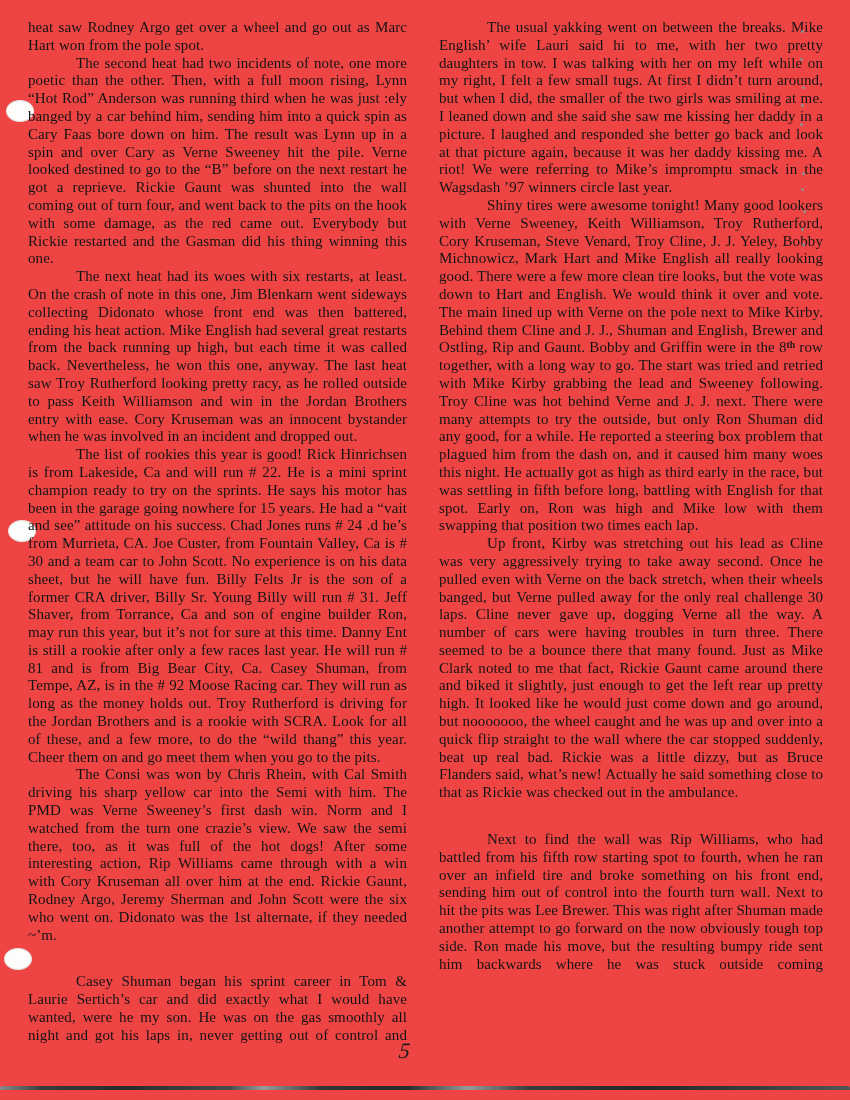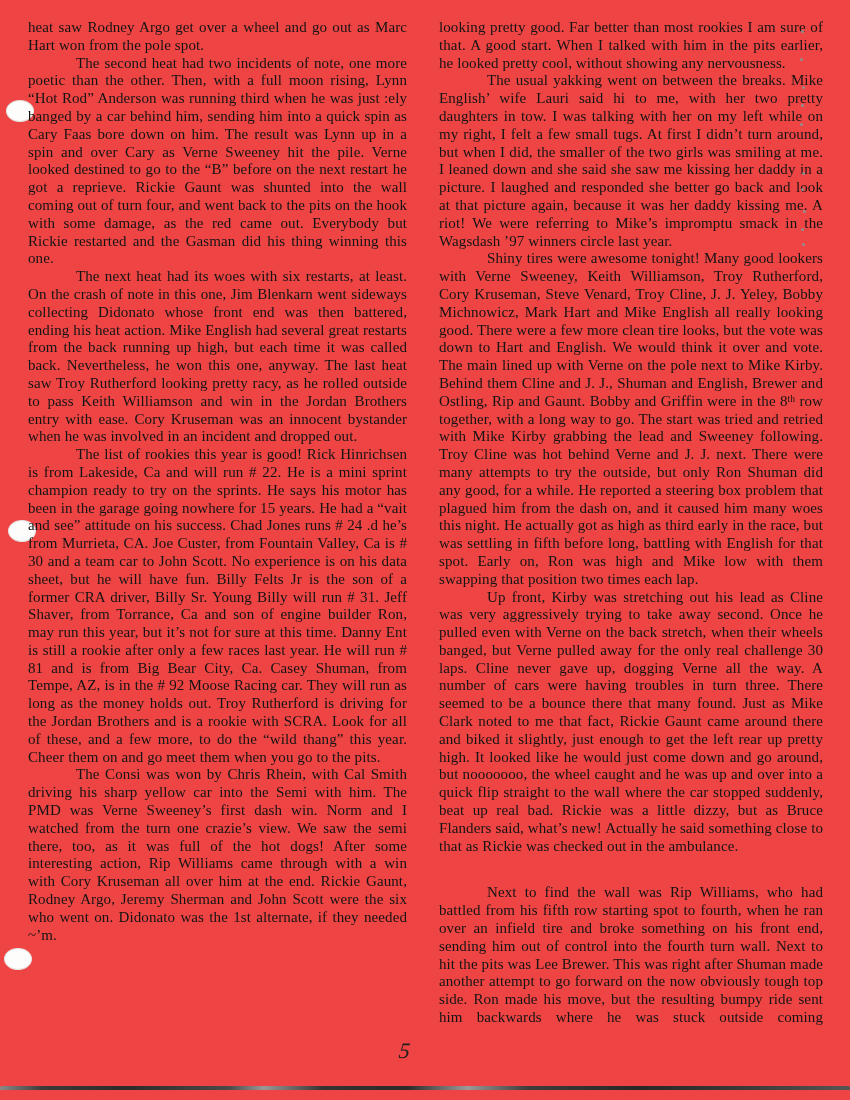--- a/index.html
+++ b/index.html
@@ -23,21 +23,21 @@
     font-size: 15px;
     line-height: 17.8px;
     text-align: justify;
     letter-spacing: 0.1px;
   }
   .col-left  { left: 28px;  width: 379px; }
   .col-right { left: 439px; width: 384px; }
   p.para { margin: 0; padding: 0; }
   p.indent { text-indent: 48px; }
   p.runover { text-align-last: justify; margin-top: 29px; }
-  sup { font-size: 9.5px; line-height: 0; vertical-align: 4px; }
+  sup { font-size: 9.5px; line-height: 0; vertical-align: 4px; font-weight: bold; }
   .page-number {
     position: absolute;
     left: 399px; top: 1038px;
     font-size: 22px;
     font-style: italic;
     color: #1c1c1c;
     transform: skewX(-6deg);
   }
   .bottom-scan-line {
     position: absolute;
@@ -71,23 +71,23 @@
   <div class="smudge" style="left: 6px; top: 100px;"></div>
   <div class="smudge" style="left: 8px; top: 520px;"></div>
   <div class="smudge" style="left: 4px; top: 948px;"></div>
 
   <div class="col col-left">
       <p class="para">heat saw Rodney Argo get over a wheel and go out as Marc Hart won from the pole spot.</p>
       <p class="para indent">The second heat had two incidents of note, one more poetic than the other. Then, with a full moon rising, Lynn “Hot Rod” Anderson was running third when he was just :ely banged by a car behind him, sending him into a quick spin as Cary Faas bore down on him. The result was Lynn up in a spin and over Cary as Verne Sweeney hit the pile. Verne looked destined to go to the “B” before on the next restart he got a reprieve. Rickie Gaunt was shunted into the wall coming out of turn four, and went back to the pits on the hook with some damage, as the red came out. Everybody but Rickie restarted and the Gasman did his thing winning this one.</p>
       <p class="para indent">The next heat had its woes with six restarts, at least. On the crash of note in this one, Jim Blenkarn went sideways collecting Didonato whose front end was then battered, ending his heat action. Mike English had several great restarts from the back running up high, but each time it was called back. Nevertheless, he won this one, anyway. The last heat saw Troy Rutherford looking pretty racy, as he rolled outside to pass Keith Williamson and win in the Jordan Brothers entry with ease. Cory Kruseman was an innocent bystander when he was involved in an incident and dropped out.</p>
       <p class="para indent">The list of rookies this year is good! Rick Hinrichsen is from Lakeside, Ca and will run # 22. He is a mini sprint champion ready to try on the sprints. He says his motor has been in the garage going nowhere for 15 years. He had a “vait and see” attitude on his success. Chad Jones runs # 24 .d he’s from Murrieta, CA. Joe Custer, from Fountain Valley, Ca is # 30 and a team car to John Scott. No experience is on his data sheet, but he will have fun. Billy Felts Jr is the son of a former CRA driver, Billy Sr. Young Billy will run # 31. Jeff Shaver, from Torrance, Ca and son of engine builder Ron, may run this year, but it’s not for sure at this time. Danny Ent is still a rookie after only a few races last year. He will run # 81 and is from Big Bear City, Ca. Casey Shuman, from Tempe, AZ, is in the # 92 Moose Racing car. They will run as long as the money holds out. Troy Rutherford is driving for the Jordan Brothers and is a rookie with SCRA. Look for all of these, and a few more, to do the “wild thang” this year. Cheer them on and go meet them when you go to the pits.</p>
       <p class="para indent">The Consi was won by Chris Rhein, with Cal Smith driving his sharp yellow car into the Semi with him. The PMD was Verne Sweeney’s first dash win. Norm and I watched from the turn one crazie’s view. We saw the semi there, too, as it was full of the hot dogs! After some interesting action, Rip Williams came through with a win with Cory Kruseman all over him at the end. Rickie Gaunt, Rodney Argo, Jeremy Sherman and John Scott were the six who went on. Didonato was the 1st alternate, if they needed ~’m.</p>
+      <p class="para indent runover">Casey Shuman began his sprint career in Tom &amp; Laurie Sertich’s car and did exactly what I would have wanted, were he my son. He was on the gas smoothly all night and got his laps in, never getting out of control and</p>
     </div>
   <div class="col col-right">
-      <p class="para">looking pretty good. Far better than most rookies I am sure of that.  A good start. When I talked with him in the pits earlier, he looked pretty cool, without showing any nervousness.</p>
       <p class="para indent">The usual yakking went on between the breaks. Mike English’ wife Lauri said hi to me, with her two pretty daughters in tow. I was talking with her on my left while on my right, I felt a few small tugs. At first I didn’t turn around, but when I did, the smaller of the two girls was smiling at me. I leaned down and she said she saw me kissing her daddy in a picture. I laughed and responded she better go back and look at that picture again, because it was her daddy kissing me. A riot! We were referring to Mike’s impromptu smack in the Wagsdash ’97 winners circle last year.</p>
       <p class="para indent">Shiny tires were awesome tonight! Many good lookers with Verne Sweeney, Keith Williamson, Troy Rutherford, Cory Kruseman, Steve Venard, Troy Cline, J. J. Yeley, Bobby Michnowicz, Mark Hart and Mike English all really looking good. There were a few more clean tire looks, but the vote was down to Hart and English. We would think it over and vote. The main lined up with Verne on the pole next to Mike Kirby. Behind them Cline and J. J., Shuman and English, Brewer and Ostling, Rip and Gaunt. Bobby and Griffin were in the 8<sup>th</sup> row together, with a long way to go. The start was tried and retried with Mike Kirby grabbing the lead and Sweeney following. Troy Cline was hot behind Verne and J. J. next. There were many attempts to try the outside, but only Ron Shuman did any good, for a while. He reported a steering box problem that plagued him from the dash on, and it caused him many woes this night. He actually got as high as third early in the race, but was settling in fifth before long, battling with English for that spot. Early on, Ron was high and Mike low with them swapping that position two times each lap.</p>
       <p class="para indent">Up front, Kirby was stretching out his lead as Cline was very aggressively trying to take away second. Once he pulled even with Verne on the back stretch, when their wheels banged, but Verne pulled away for the only real challenge 30 laps. Cline never gave up, dogging Verne all the way. A number of cars were having troubles in turn three. There seemed to be a bounce there that many found. Just as Mike Clark noted to me that fact, Rickie Gaunt came around there and biked it slightly, just enough to get the left rear up pretty high. It looked like he would just come down and go around, but nooooooo, the wheel caught and he was up and over into a quick flip straight to the wall where the car stopped suddenly, beat up real bad. Rickie was a little dizzy, but as Bruce Flanders said, what’s new! Actually he said something close to that as Rickie was checked out in the ambulance.</p>
       <p class="para indent runover">Next to find the wall was Rip Williams, who had battled from his fifth row starting spot to fourth, when he ran over an infield tire and broke something on his front end, sending him out of control into the fourth turn wall. Next to hit the pits was Lee Brewer. This was right after Shuman made another attempt to go forward on the now obviously tough top side. Ron made his move,  but the resulting bumpy ride sent him backwards where he was stuck outside coming</p>
     </div>
 
   <div class="page-number">5</div>
 
   <div class="bottom-scan-line"></div>
   <div class="speck" style="left:801px; top:30px;"></div>

